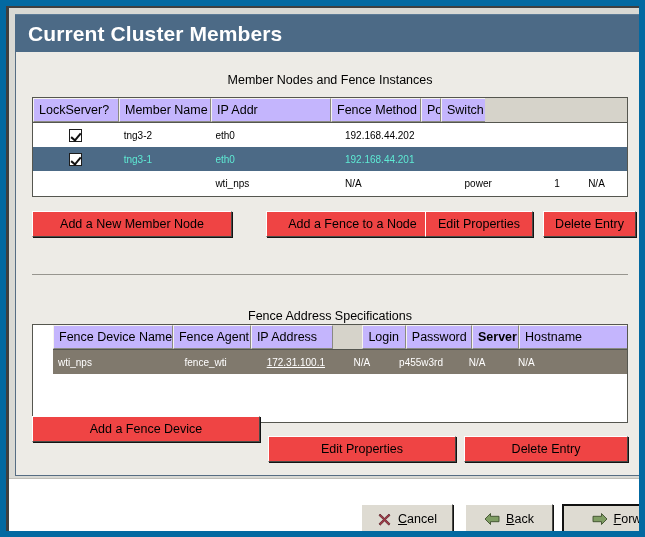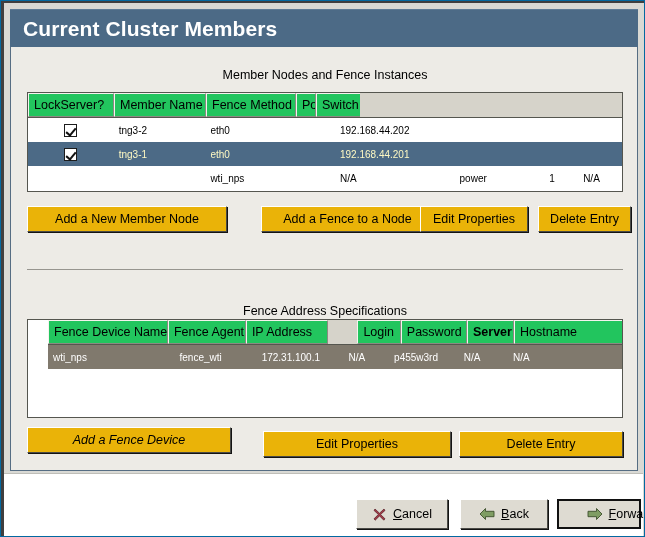--- a/index.html
+++ b/index.html
@@ -9,21 +9,21 @@
   }
   body {
     font-family: "Liberation Sans", sans-serif;
   }
   .window {
     position: relative;
     width: 645px;
     height: 537px;
     box-sizing: border-box;
     background: #d9d9d4;
-    border: 1px solid #0369a1;
+    border: 6px solid #0369a1;
     overflow: hidden;
   }
   
   .frame-outer {
     position: absolute;
     left: 0; top: 0;
     width: 645px; height: 537px;
     box-sizing: border-box;
     border-left: 3px solid #3f3f3f;
     border-top: 2px solid #3f3f3f;
@@ -79,21 +79,21 @@
   .thead {
     display: flex;
     height: 25px;
     box-sizing: border-box;
     background: #d6d3ca;
     border-bottom: 1px solid #55564f;
   }
   .th {
     box-sizing: border-box;
     height: 24px;
-    background: #22c55e;
+    background: #c4b5fd;
     border-right: 1px solid #8a8a82;
     border-top: 1px solid #f5f3ee;
     border-left: 1px solid #f5f3ee;
     border-bottom: 1px solid #8a8a82;
     display: flex;
     align-items: center;
     padding-left: 5px;
     font-size: 12.5px;
     color: #000000;
     white-space: nowrap;
@@ -104,21 +104,21 @@
     display: flex;
     height: 24px;
     box-sizing: border-box;
     align-items: center;
     font-size: 10px;
     color: #000000;
     white-space: nowrap;
   }
   .trow.sel-blue {
     background: #4c6a86;
-    color: #fef9c3;
+    color: #5eead4;
   }
   .trow.sel-gray {
     background: #80796d;
     color: #ffffff;
   }
   .td {
     box-sizing: border-box;
     padding-left: 5px;
     overflow: hidden;
     white-space: nowrap;
@@ -142,21 +142,21 @@
     left: 3px; top: 1px;
     width: 4px; height: 8px;
     border-right: 2px solid #111111;
     border-bottom: 2px solid #111111;
     transform: rotate(40deg);
   }
   
   .btn {
     box-sizing: border-box;
     height: 26px;
-    background: #eab308;
+    background: #ef4444;
     border: 1px solid #ffffff;
     border-right-color: #4a4a46;
     border-bottom-color: #4a4a46;
     box-shadow: 1px 1px 0 0 #131313;
     display: flex;
     align-items: center;
     justify-content: center;
     font-size: 12.5px;
     color: #000000;
     white-space: nowrap;
@@ -213,20 +213,21 @@
 
   <div class="content-panel">
 
     <div class="section-title" style="position:absolute;left:0;top:21px;width:628px;">Member Nodes and Fence Instances</div>
 
     <div class="table-box" style="position:absolute;left:16px;top:45px;width:596px;height:100px;">
 
       <div class="thead">
         <div class="th" style="width:86px;">LockServer?</div>
         <div class="th" style="width:92px;">Member Name</div>
+        <div class="th" style="width:120px;">IP Addr</div>
         <div class="th" style="width:90px;">Fence Method</div>
         <div class="th" style="width:20px;">Port</div>
         <div class="th" style="width:44px;">Switch</div>
       </div>
 
       <div class="trow">
         <div class="td center" style="width:86px;">
           <span class="chk"></span>
         </div>
         <div class="td" style="width:92px;">tng3-2</div>
@@ -277,29 +278,29 @@
         <div class="th" style="width:90px;">IP Address</div>
         <div class="th" style="width:47px;margin-left:29px;">Login</div>
         <div class="th" style="width:72px;">Password</div>
         <div class="th" style="width:51px;font-weight:bold;">Server</div>
         <div class="th" style="width:118px;">Hostname</div>
       </div>
 
       <div class="trow sel-gray">
         <div class="td" style="width:131px;">wti_nps</div>
         <div class="td" style="width:85px;">fence_wti</div>
-        <div class="td" style="width:90px;">172.31.100.1</div>
+        <div class="td" style="width:90px;text-decoration:underline;">172.31.100.1</div>
         <div class="td" style="width:47px;">N/A</div>
         <div class="td" style="width:72px;">p455w3rd</div>
         <div class="td" style="width:51px;">N/A</div>
         <div class="td" style="width:118px;">N/A</div>
       </div>
     </div>
 
-    <div class="btn" style="position:absolute;left:16px;top:380px;width:204px;font-style:italic;">Add a Fence Device</div>
+    <div class="btn" style="position:absolute;left:16px;top:364px;width:228px;">Add a Fence Device</div>
     <div class="btn" style="position:absolute;left:252px;top:384px;width:188px;">Edit Properties</div>
     <div class="btn" style="position:absolute;left:448px;top:384px;width:164px;">Delete Entry</div>
   </div>
 
   <div class="bottom-bar">
 
     <div class="nav-btn" style="left:352px;top:25px;width:92px;">
       <span class="ic">
         <svg width="15" height="15" viewBox="0 0 15 15">
           <path d="M3 2 L7.5 6.2 L12 2 L13 3.4 L8.6 7.5 L13 11.8 L11.8 13.2 L7.5 8.9 L3.2 13.2 L2 11.8 L6.4 7.5 L2 3.4 Z" fill="#a33a48" stroke="#511b22" stroke-width="0.7"></path>

